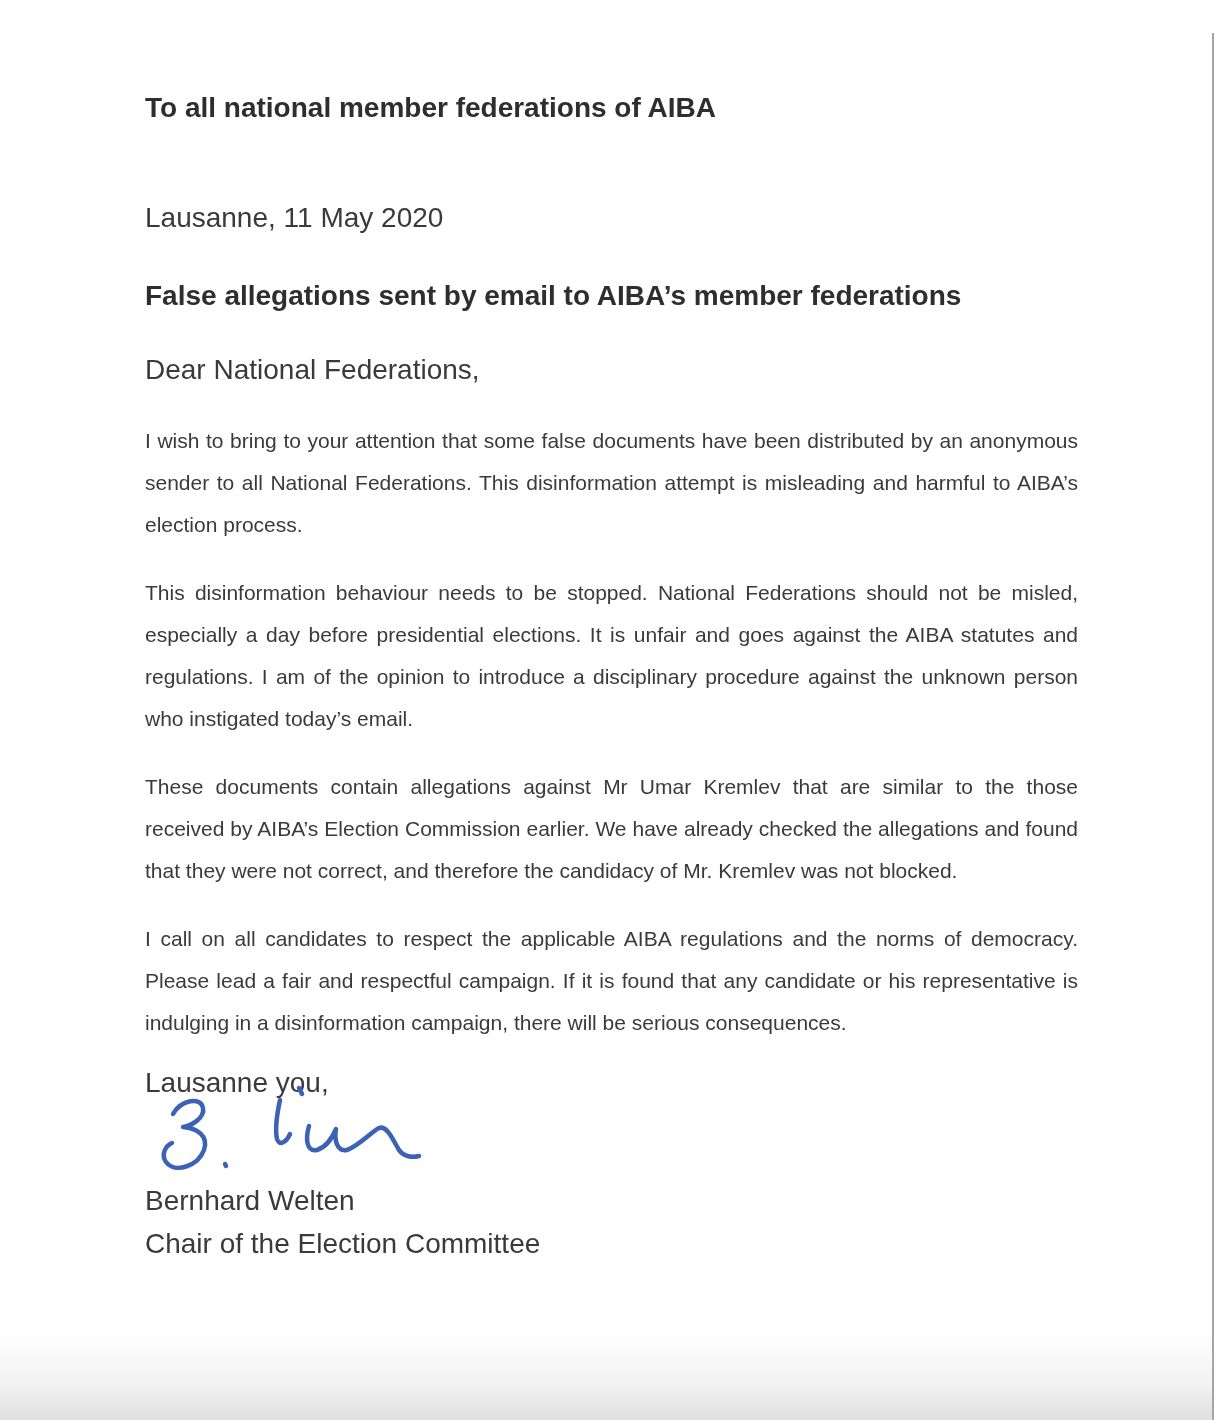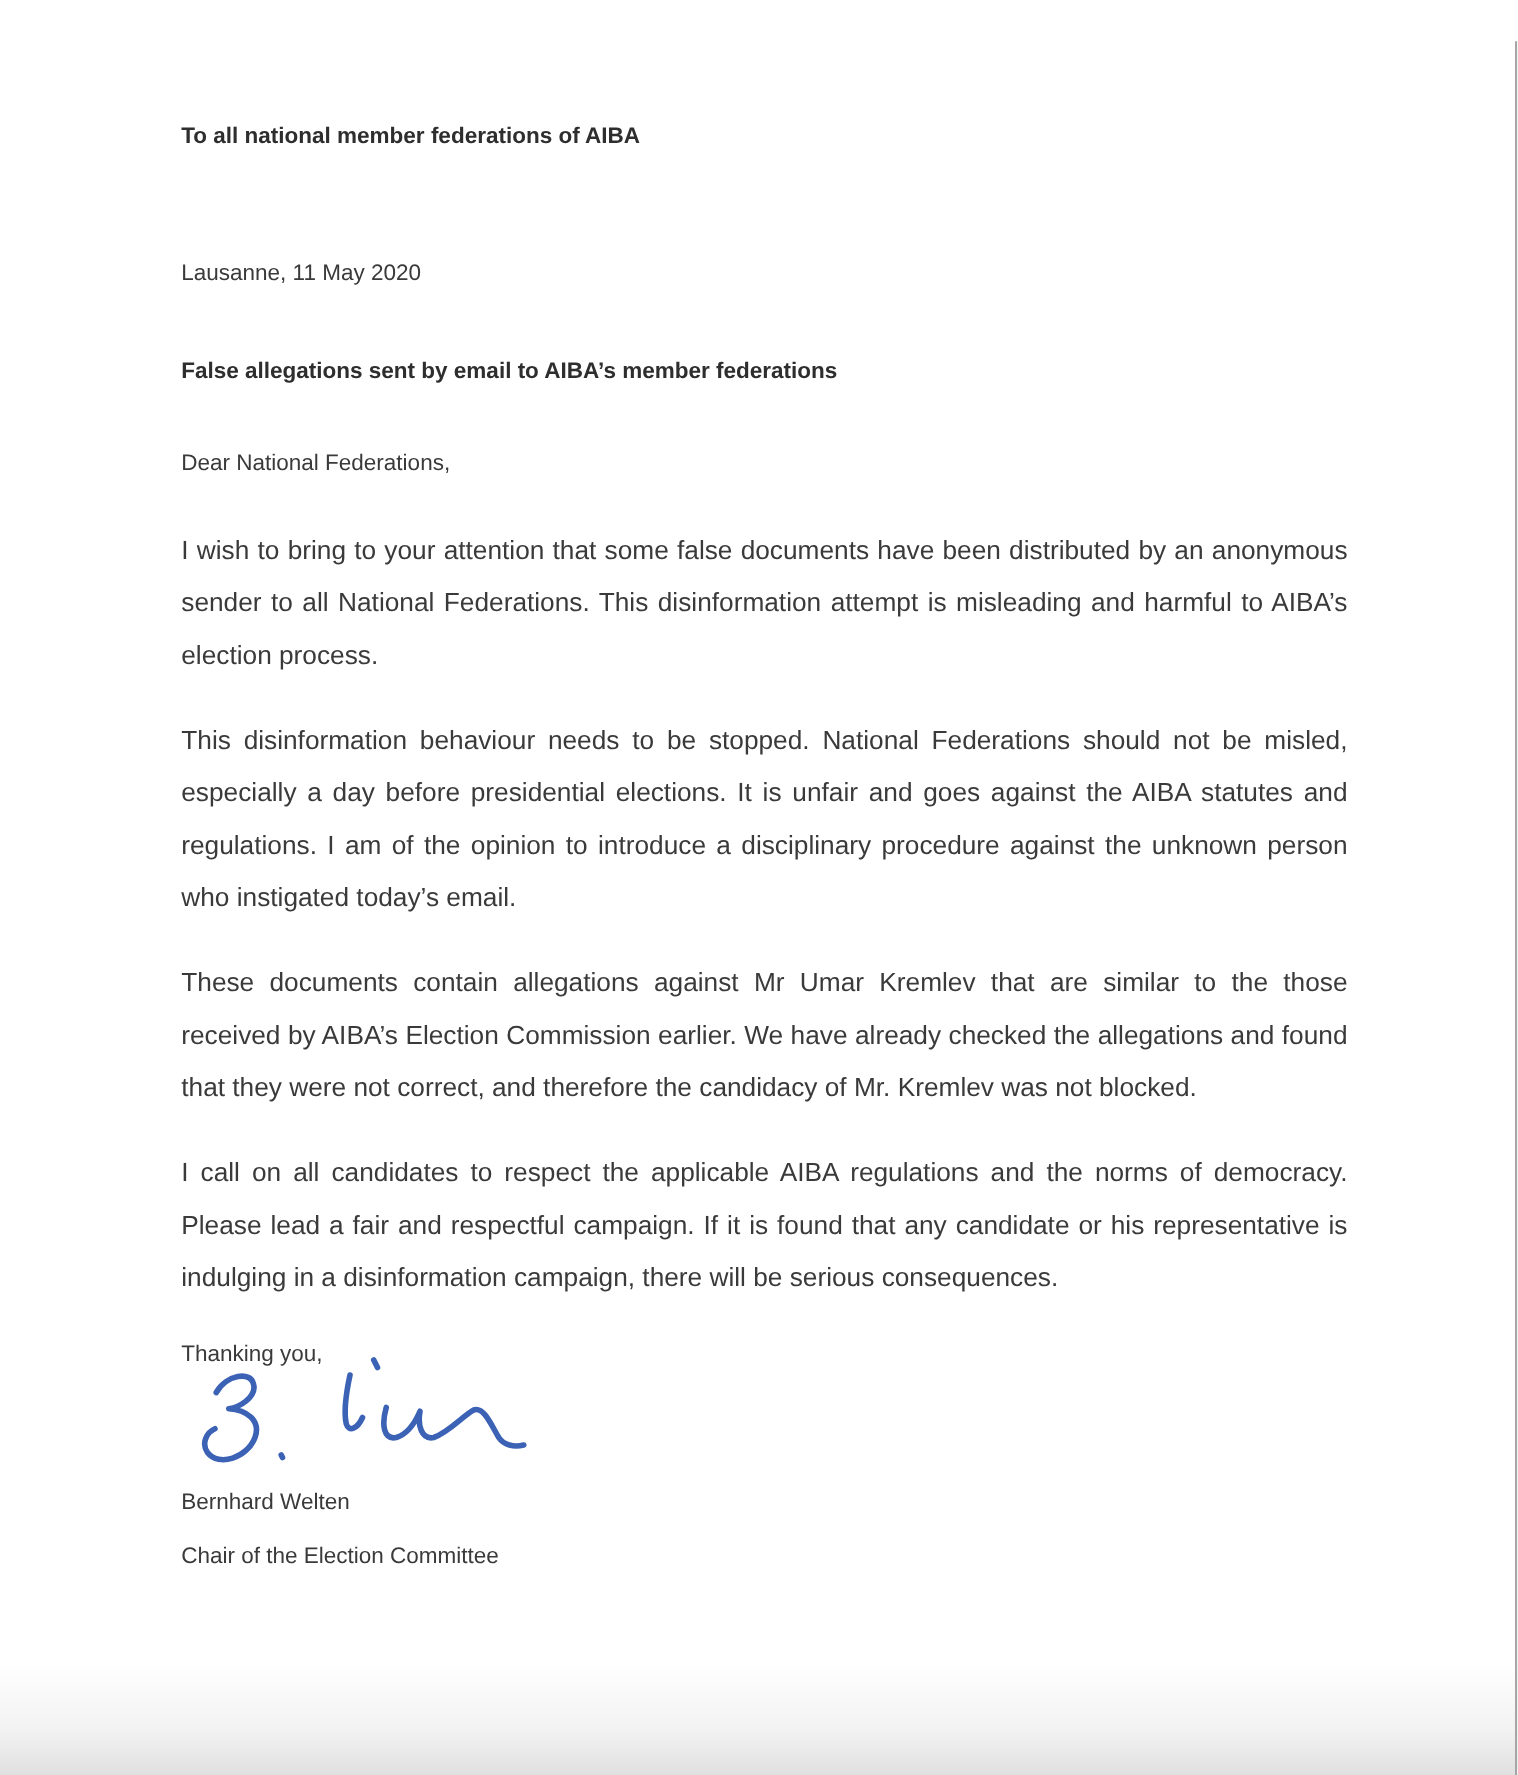--- a/index.html
+++ b/index.html
@@ -22,21 +22,21 @@
   }
   .logo-wrap svg {
     display: inline-block;
   }
   .content {
     padding-left: 145px;
     padding-right: 136px;
   }
   .line {
     margin: 0;
-    font-size: 18px;
+    font-size: 28px;
     line-height: 26px;
     white-space: nowrap;
   }
   .bold {
     font-weight: bold;
     color: #2e2e2e;
   }
   .recipient   { margin-top: 95px; }
   .dateline    { margin-top: 84px; }
   .subject     { margin-top: 52px; }
@@ -86,21 +86,21 @@
 
     <p class="line salutation">Dear National Federations,</p>
 
     <div class="paragraphs">
       <p>I wish to bring to your attention that some false documents have been distributed by an anonymous sender to all National Federations. This disinformation attempt is misleading and harmful to AIBA’s election process.</p>
       <p>This disinformation behaviour needs to be stopped. National Federations should not be misled, especially a day before presidential elections. It is unfair and goes against the AIBA statutes and regulations. I am of the opinion to introduce a disciplinary procedure against the unknown person who instigated today’s email.</p>
       <p>These documents contain allegations against Mr Umar Kremlev that are similar to the those received by AIBA’s Election Commission earlier. We have already checked the allegations and found that they were not correct, and therefore the candidacy of Mr. Kremlev was not blocked.</p>
       <p>I call on all candidates to respect the applicable AIBA regulations and the norms of democracy. Please lead a fair and respectful campaign. If it is found that any candidate or his representative is indulging in a disinformation campaign, there will be serious consequences.</p>
     </div>
 
-    <p class="line thanks">Thanking you,</p>
+    <p class="line thanks">Lausanne you,</p>
 
 
     <svg class="signature-svg" width="280" height="104" viewBox="0 0 280 104">
       <g fill="none" stroke="#3b62b5" stroke-width="4.5" stroke-linecap="round" stroke-linejoin="round">
 
         <path d="M 24 32
                  C 32 18 52 14 54 26
                  C 56 36 42 44 34 45
                  C 48 46 60 54 55 68
                  C 49 84 26 92 17 80

